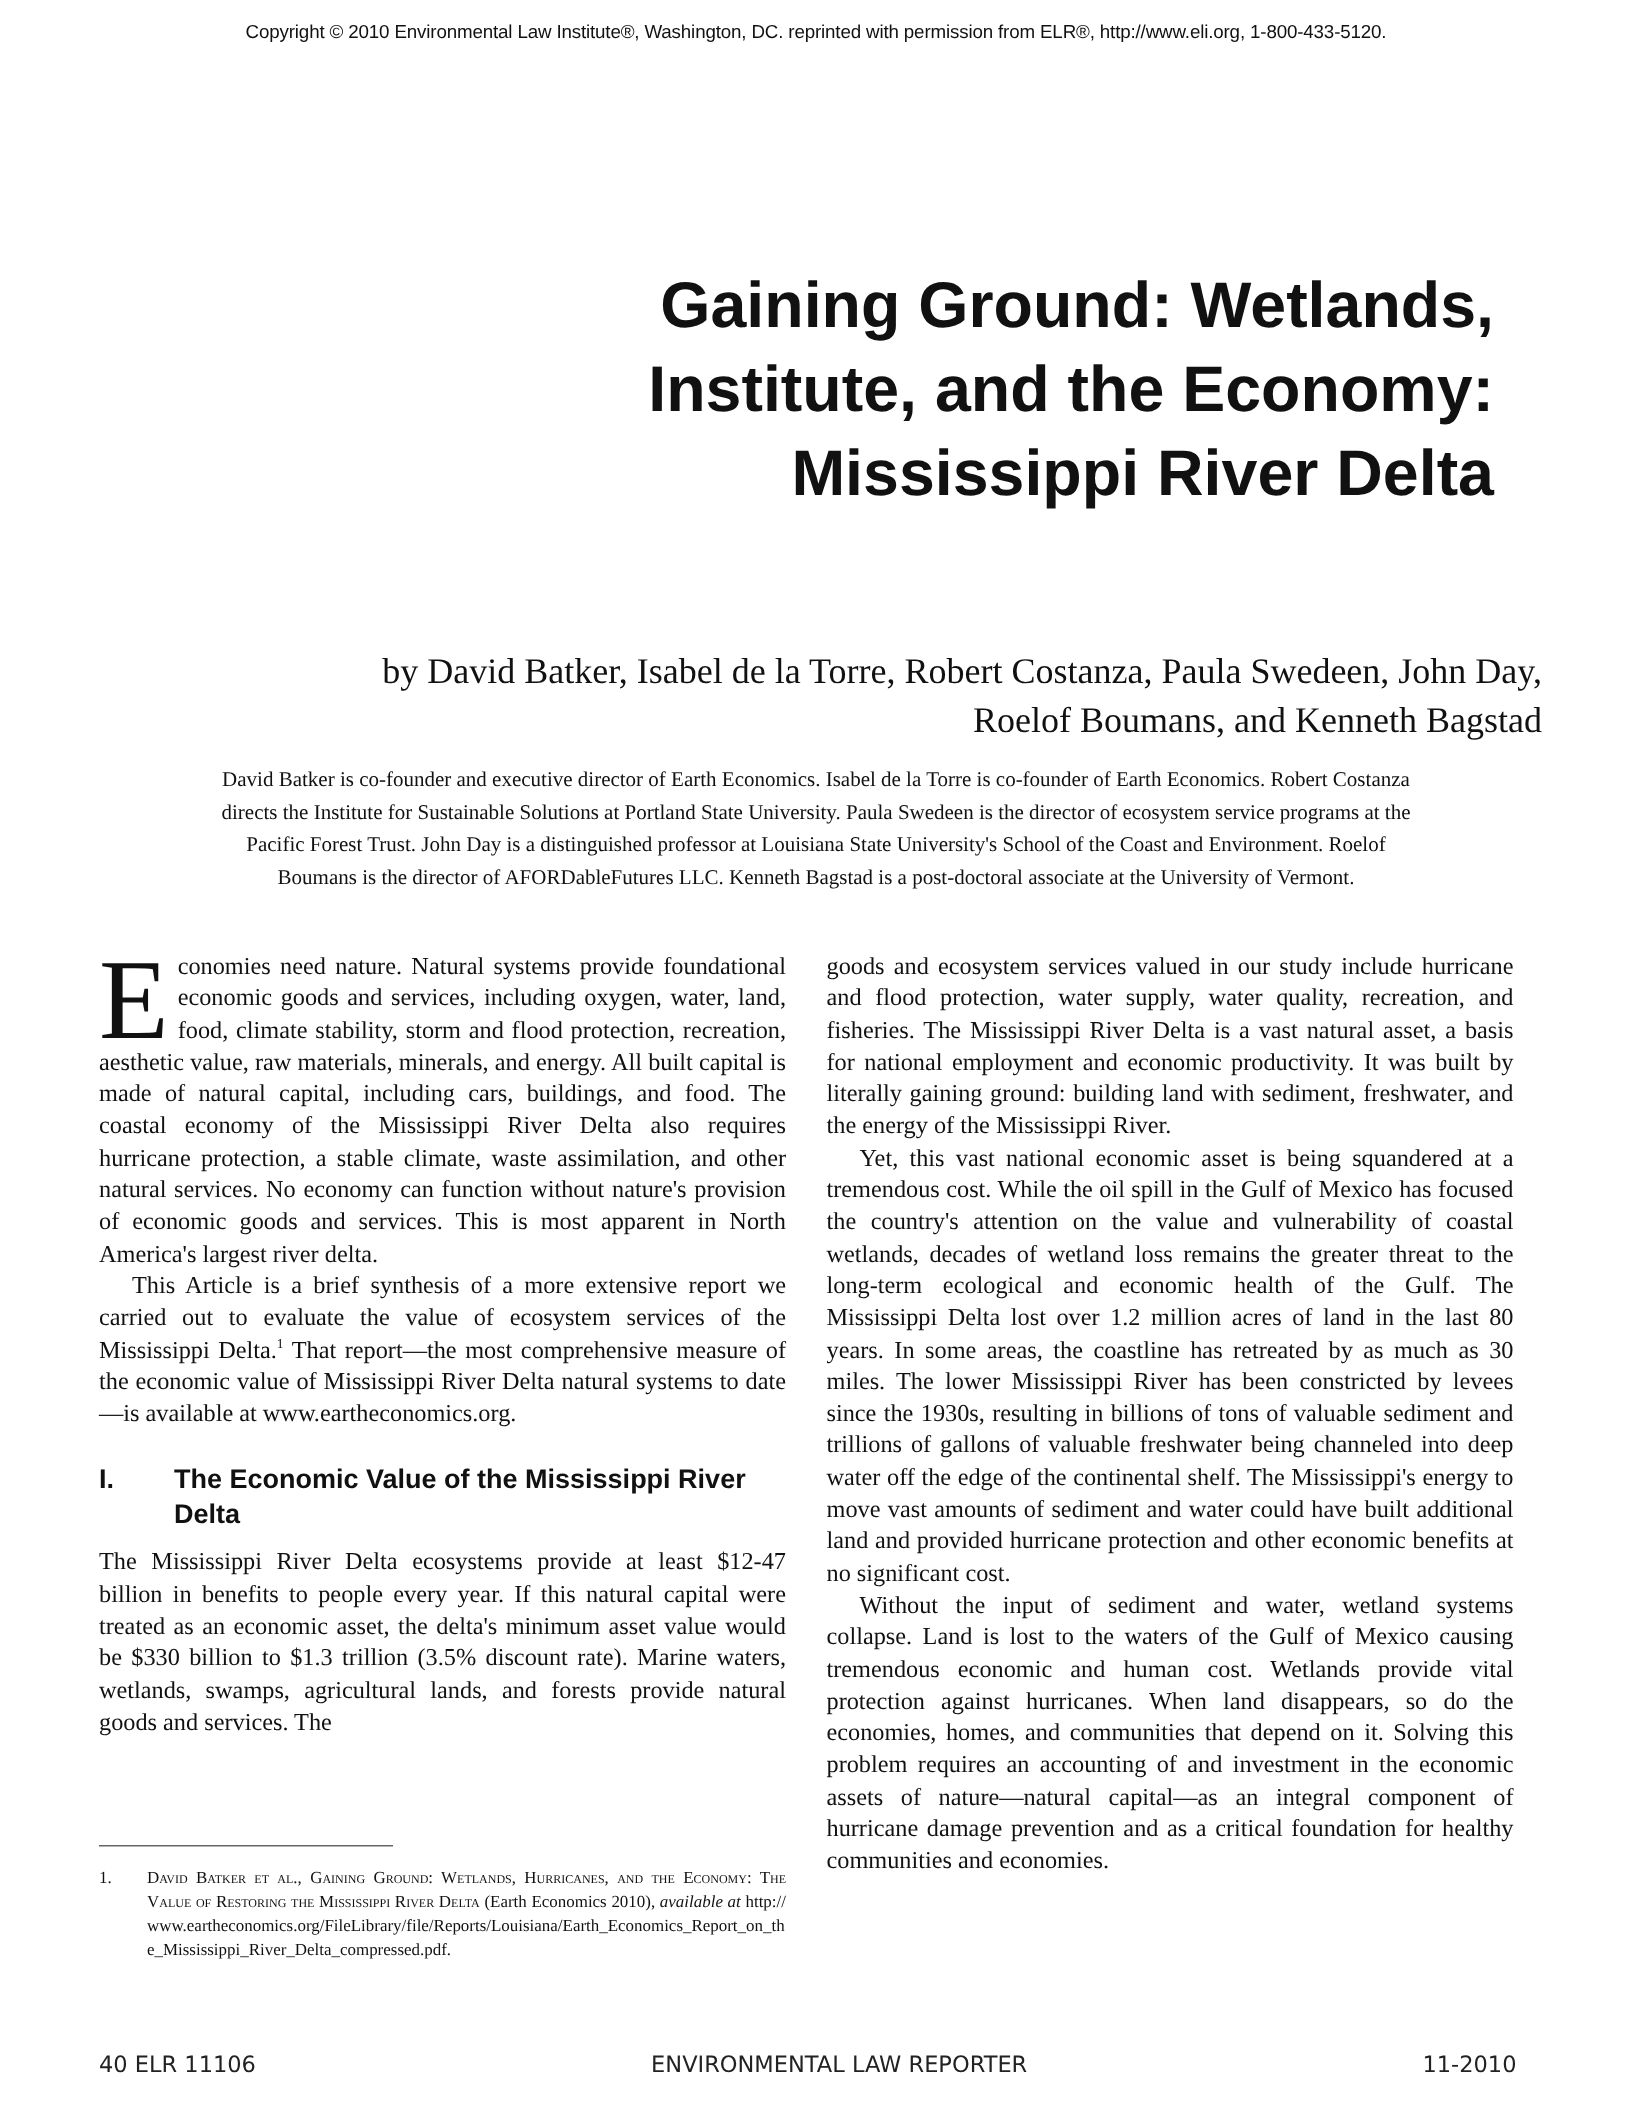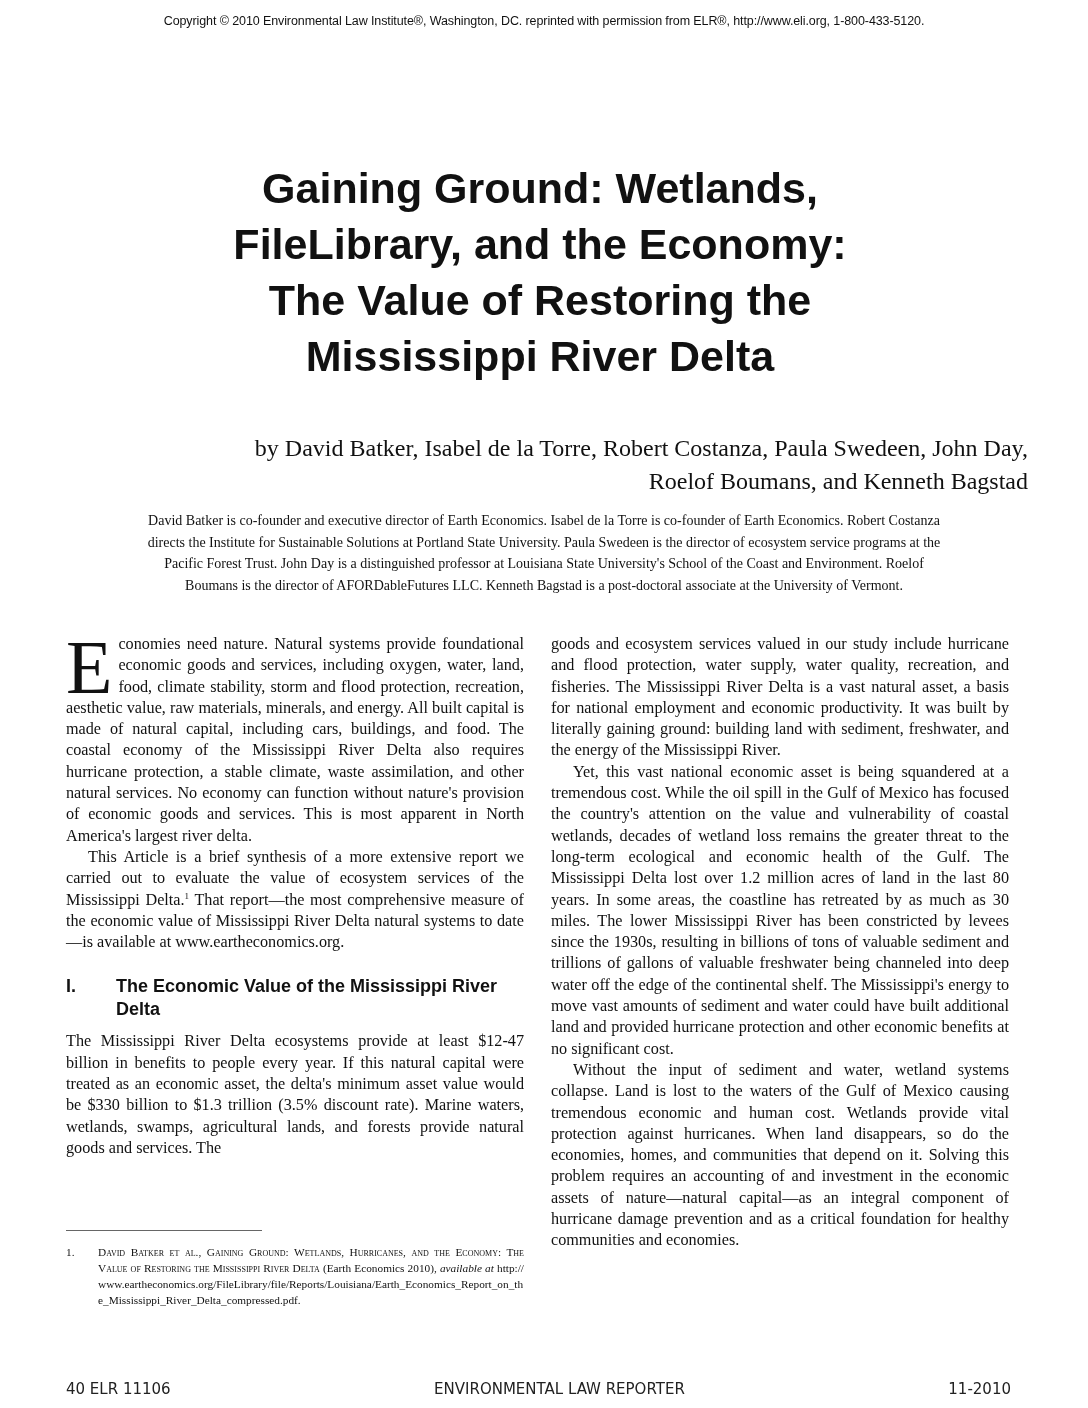--- a/index.html
+++ b/index.html
@@ -24,31 +24,30 @@
   sup { font-size: 9px; line-height: 0; }
   .heading { display: flex; margin: 22px 0 10px 0; font-family: "Liberation Sans", sans-serif; font-weight: bold;
     font-size: 18px; line-height: 23px; text-align: left; }
   .heading .num { width: 50px; flex-shrink: 0; }
   .fn-rule { position: absolute; top: 1230px; left: 66px; width: 196px; height: 1px; background: #666; }
   .footnote { position: absolute; top: 1244px; left: 66px; width: 458px; font-family: "Liberation Serif", serif;
     font-size: 11.3px; line-height: 16px; display: flex; text-align: justify; }
   .footnote .fn-num { width: 32px; flex-shrink: 0; }
   .sc { font-variant: small-caps; }
   .footer { position: absolute; top: 1367px; left: 66px; width: 945px; display: flex; justify-content: space-between;
-    font-family: "DejaVu Sans", sans-serif; font-size: 15px; color: #222; margin-top: 13px; }
+    font-family: "DejaVu Sans", sans-serif; font-size: 15px; color: #222; }
 </style>
 </head>
 <body>
 
 <div class="copyright">Copyright © 2010 Environmental Law Institute®, Washington, DC. reprinted with permission from ELR®, http://www.eli.org, 1-800-433-5120.</div>
 
-<h1 class="title" style="margin:0;">
+<h1 class="title" style="margin:16px;text-align:right;">
   <span>Gaining Ground: Wetlands,</span>
-  <span>FileLibrary, and the Economy:</span>
-  <span>The Value of Restoring the</span>
+  <span>Institute, and the Economy:</span>
   <span>Mississippi River Delta</span>
 </h1>
 
 <div class="authors">
   <span>by David Batker, Isabel de la Torre, Robert Costanza, Paula Swedeen, John Day,</span>
   <span>Roelof Boumans, and Kenneth Bagstad</span>
 </div>
 
 <div class="bio">David Batker is co-founder and executive director of Earth Economics. Isabel de la Torre is co-founder of Earth Economics. Robert Costanza directs the Institute for Sustainable Solutions at Portland State University. Paula Swedeen is the director of ecosystem service programs at the Pacific Forest Trust. John Day is a distinguished professor at Louisiana State University's School of the Coast and Environment. Roelof Boumans is the director of AFORDableFutures LLC. Kenneth Bagstad is a post-doctoral associate at the University of Vermont.</div>
 

